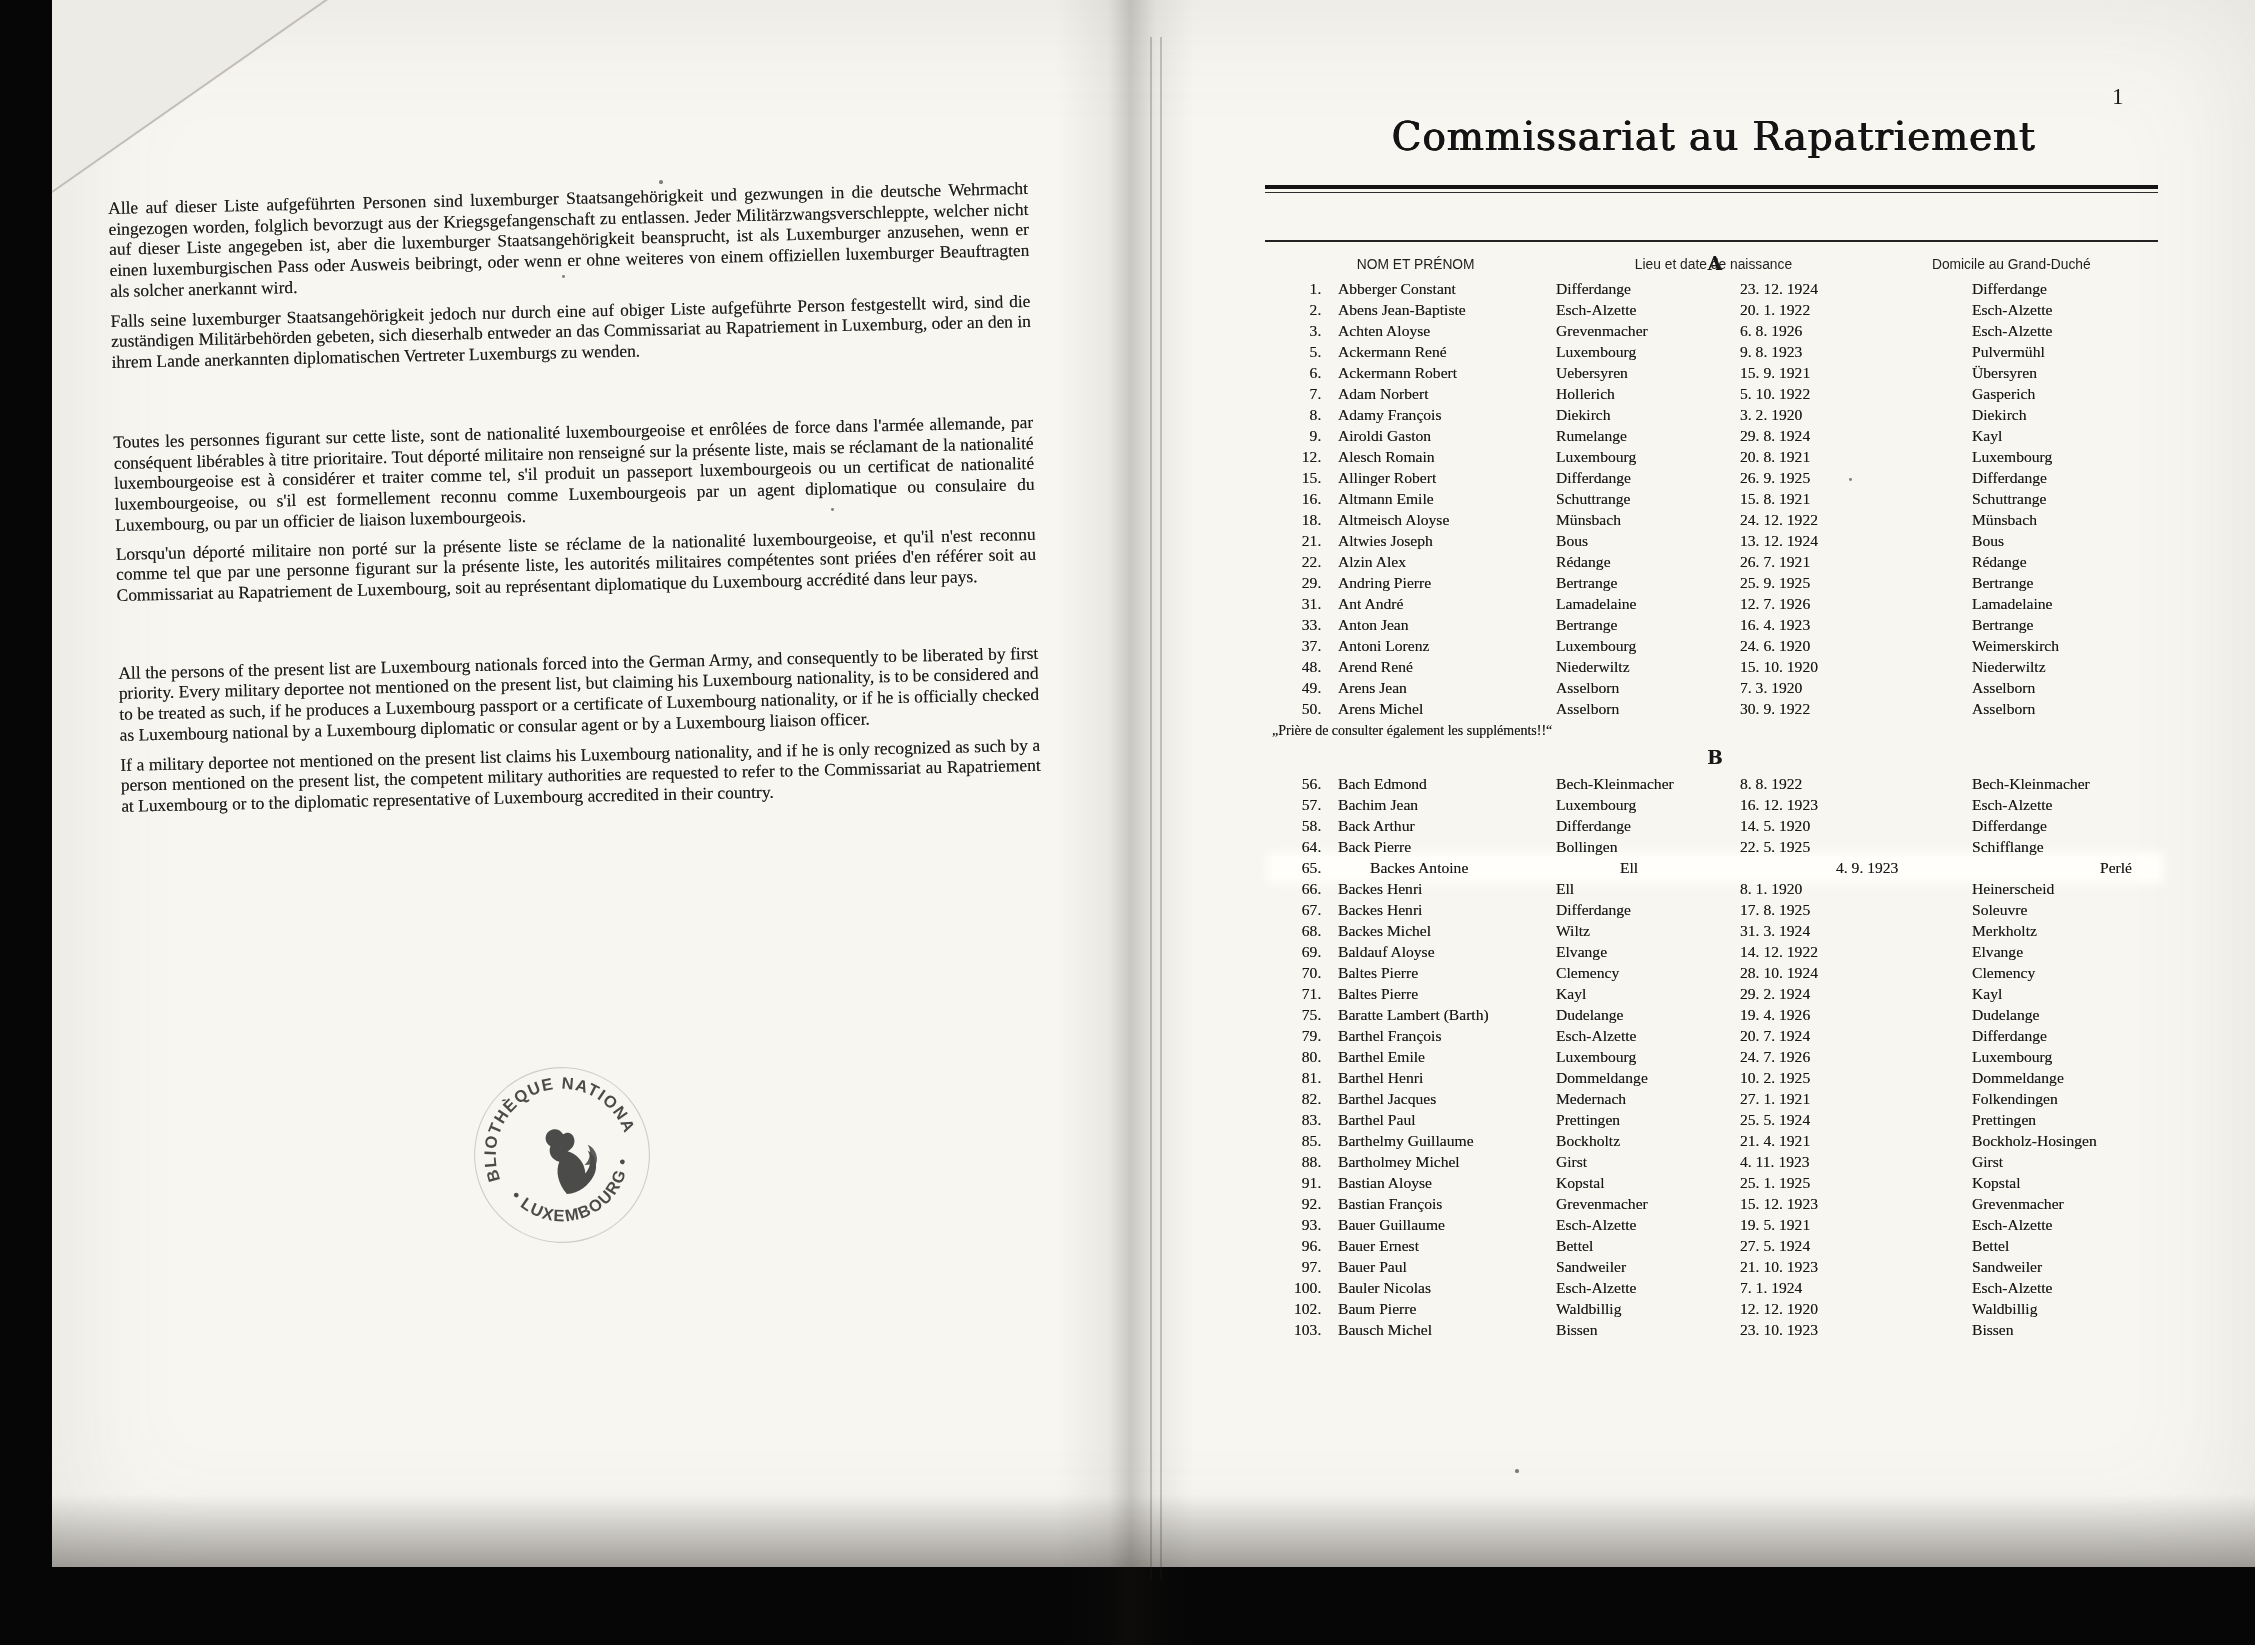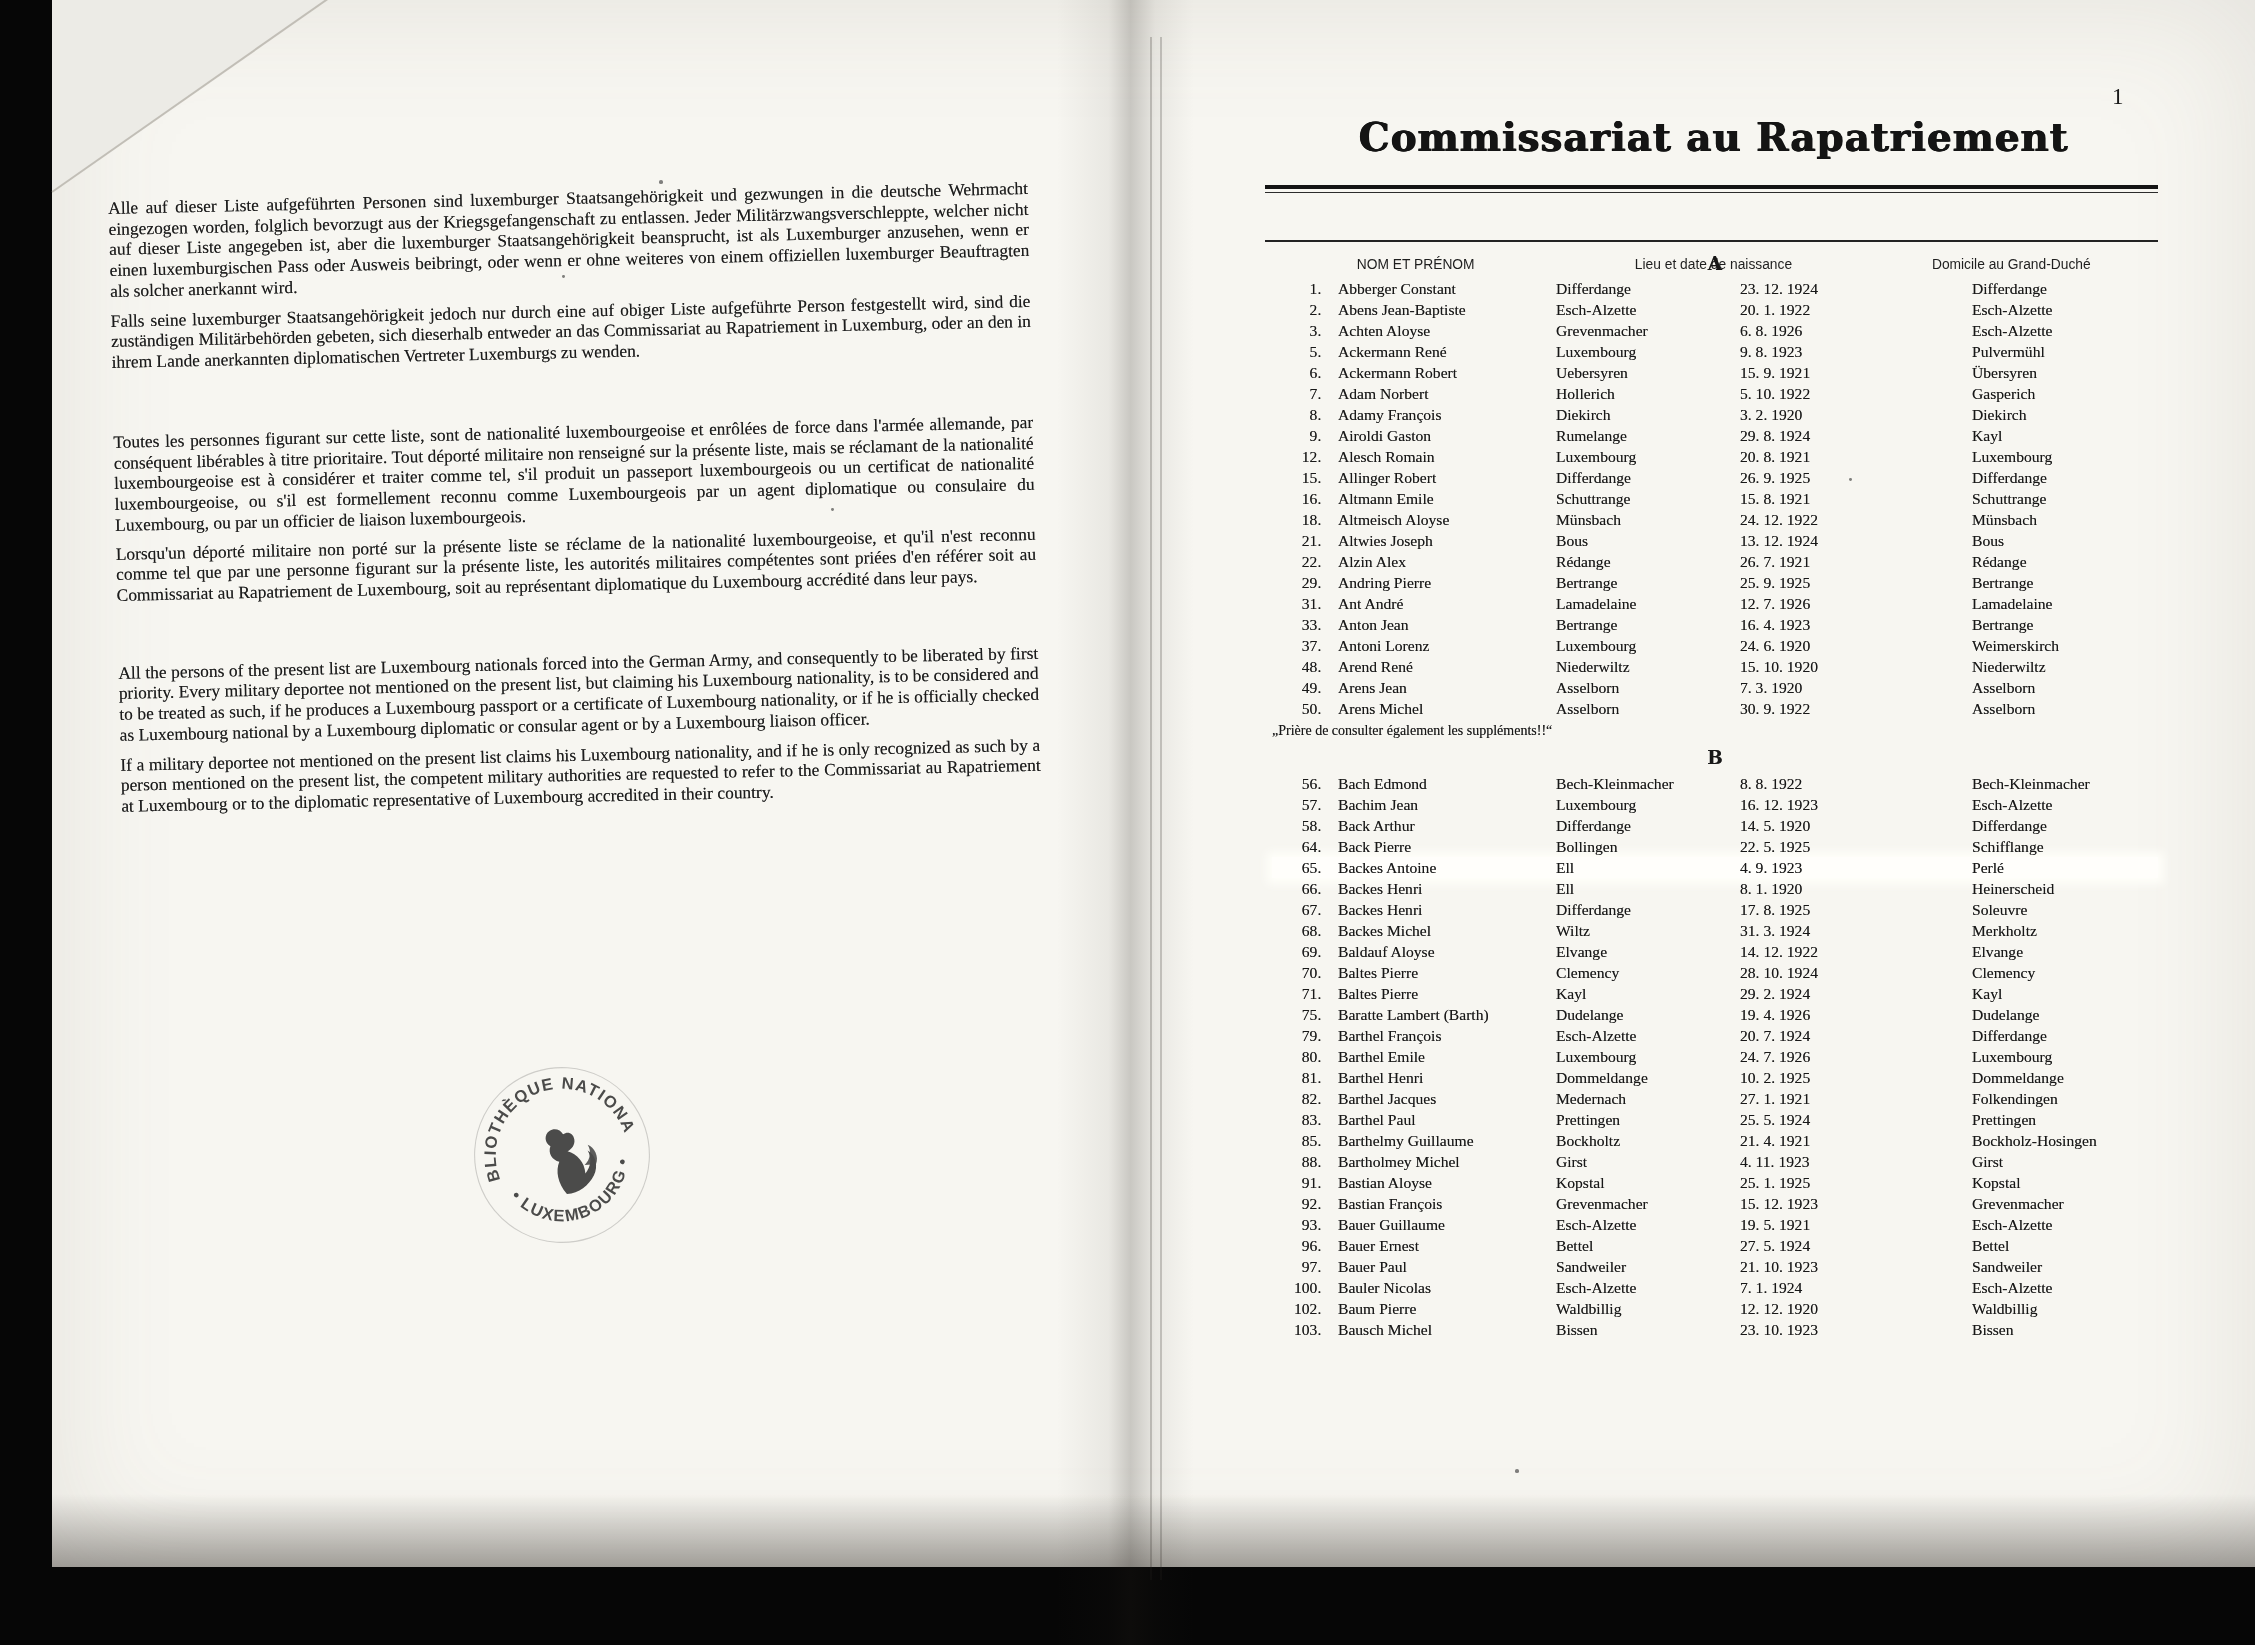--- a/index.html
+++ b/index.html
@@ -60,21 +60,21 @@
   }
 
   
   .right-header {
     position:absolute; left:1269px; top:92px; width:889px;
     text-align:center; font-size:19px; letter-spacing:0.4px; color:#232323;
   }
   .page-number { position:absolute; left:2112px; top:84px; font-size:23px; color:#1a1a1a; }
   .doc-title {
     position:absolute; left:1269px; top:114px; width:889px; text-align:center;
-    font-family:"DejaVu Serif", serif; font-weight:bold; font-size:39px;
+    font-family:"DejaVu Serif", serif; font-weight:normal; font-size:39px;
     letter-spacing:0.9px; color:#141414;
     text-shadow:0.8px 0 0 #141414, -0.3px 0 0 #141414;
   }
   .rule-thick { position:absolute; left:1265px; top:185px; width:893px; height:3.7px; background:#141414; }
   .rule-mid   { position:absolute; left:1265px; top:192px; width:893px; height:1.4px; background:#2c2c2c; }
   .col-headers {
     position:absolute; left:1269px; top:210px; width:889px; display:flex;
     font-family:"Liberation Sans", sans-serif; font-size:13.8px; color:#1f1f1f;margin-top:47px;
   }
   .col-headers div { text-align:center; }
@@ -88,21 +88,21 @@
   .section-letter {
     text-align:center; font-family:"DejaVu Serif", serif; font-weight:bold;
     font-size:18.4px; padding:3.7px 0 4.6px;
   }
   .trow { display:grid; grid-template-columns:53px 231px 184px 103px 1fr; line-height:21px; }
   .cell-num  { text-align:right; padding-right:3.7px; }
   .cell-name { padding-left:13px; white-space:nowrap; }
   .cell-place{ white-space:nowrap; }
   .cell-date { text-align:left; white-space:nowrap; }
   .cell-dom  { padding-left:129px; white-space:nowrap; }
-  .hl { background:#fffefb; box-shadow:0 0 9.2px 5.5px rgba(255,255,250,.95); }
+  .hl { background:#fffefb; box-shadow:0 0 9.2px 5.5px rgba(255,255,250,.95);gap:32px; }
   .table-note {
     font-weight:normal; width:66%; 
     font-size:14px; padding:3.7px 0 4.6px;
   }
 </style>
 </head>
 <body>
 
 <div class="scan">
   <div class="paper"></div>

